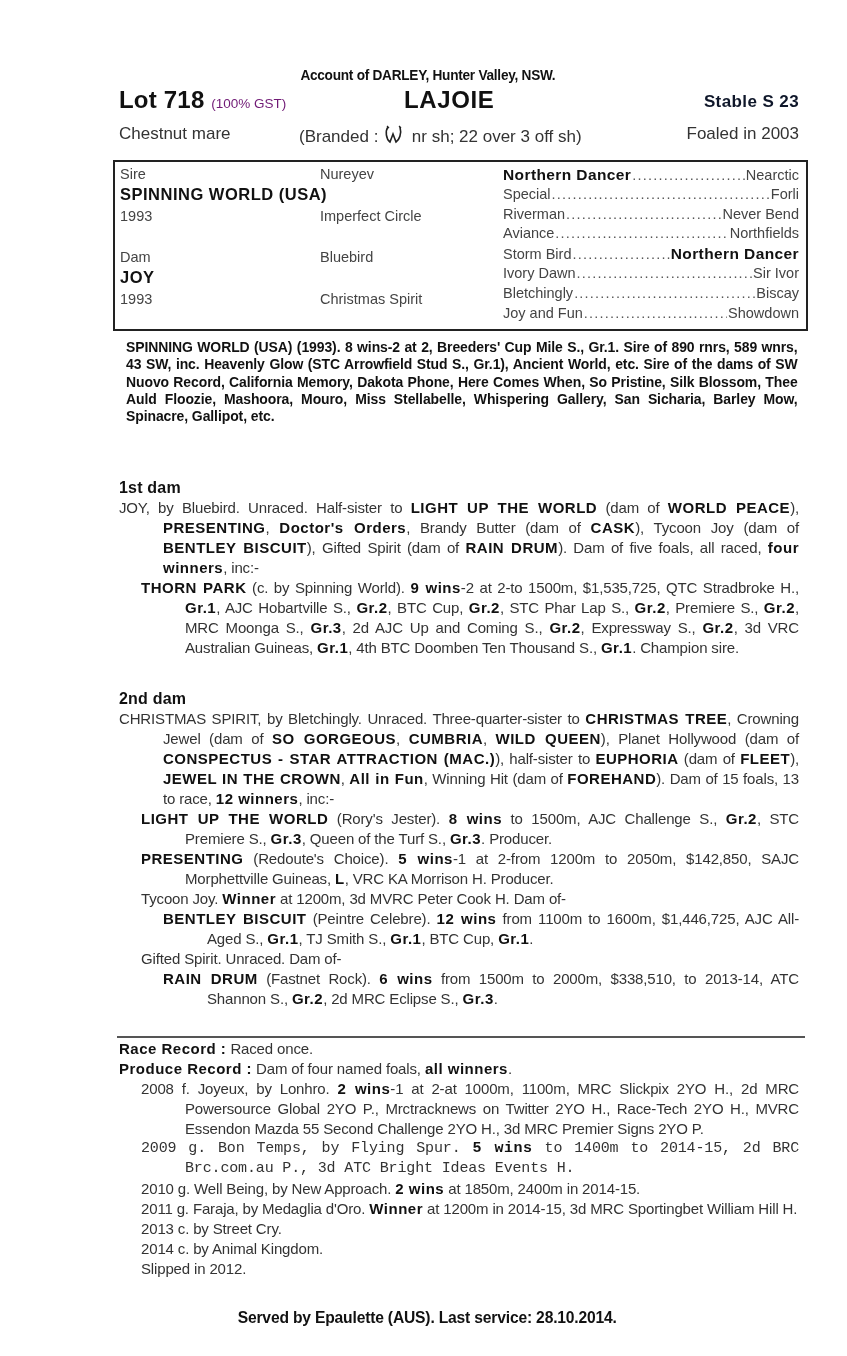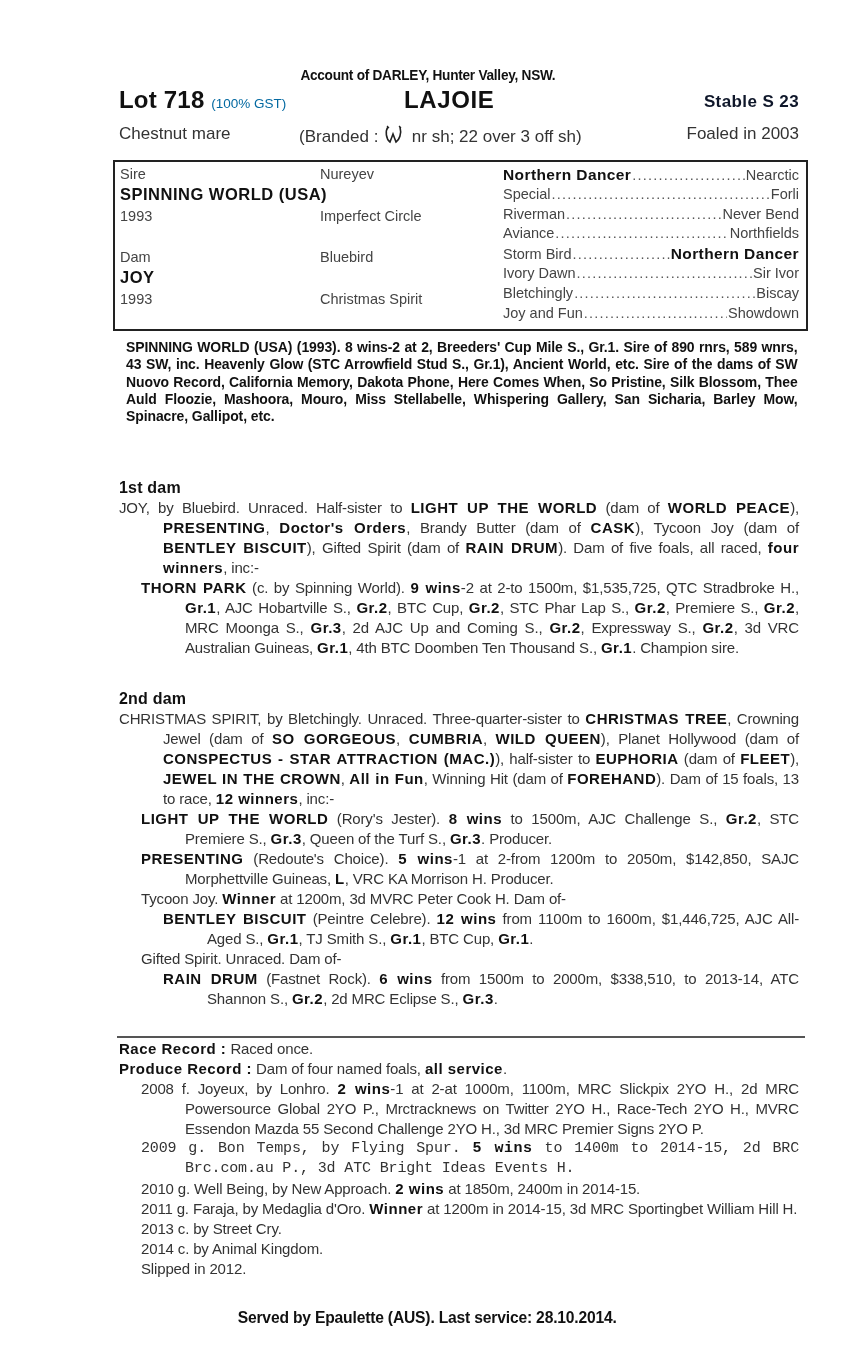--- a/index.html
+++ b/index.html
@@ -7,21 +7,21 @@
   body { position: relative; font-family: "Liberation Sans", sans-serif; color: #1a1a1a; }
 
   .page { position: absolute; left: 0; top: 0; width: 713px; height: 1356px; }
 
   .account { position: absolute; top: 66px; left: 0; width: 847px; text-align: center;
     font-family: "Liberation Sans", sans-serif; font-weight: bold; font-size: 15.5px;
     letter-spacing: -0.3px; transform: scaleX(0.88); transform-origin: 460px 0; color: #111; }
 
   .lot-row { position: absolute; top: 86px; left: 119px; width: 680px; height: 30px; }
   .lot { position: absolute; left: 0; top: 0; font-weight: 900; font-size: 24px; color: #111; letter-spacing: 0.2px; }
-  .lot .gst { font-weight: normal; font-size: 13.5px; color: #0369a1; letter-spacing: 0; }
+  .lot .gst { font-weight: normal; font-size: 13.5px; color: #701a75; letter-spacing: 0; }
   .horse-name { position: absolute; left: 285px; top: 0; font-weight: 900; font-size: 24px; color: #111; letter-spacing: 0.6px; }
   .stable { position: absolute; right: 0; top: 6px; font-weight: 900; font-size: 17px; color: #0f172a; letter-spacing: 0.4px; }
 
   .desc-row { position: absolute; top: 124px; left: 119px; width: 680px; height: 22px; font-size: 17px; color: #333; }
   .desc-row .colour { position: absolute; left: 0; top: 0; }
   .desc-row .brand { position: absolute; left: 180px; top: 0; white-space: nowrap; }
   .desc-row .foaled { position: absolute; right: 0; top: 0; }
   .brand-glyph { display: inline-block; width: 24px; height: 22px; vertical-align: -4px; }
 
   .pedigree-box { position: absolute; left: 113px; top: 160px; width: 695px; height: 171px;
@@ -154,21 +154,21 @@
         <span class="hang2" style="padding-left: 88px; text-indent: -44px;"><b>BENTLEY BISCUIT</b><span> (Peintre Celebre). </span><b>12 wins</b><span> from 1100m to 1600m, $1,446,725, AJC All-Aged S., </span><b>Gr.1</b><span>, TJ Smith S., </span><b>Gr.1</b><span>, BTC Cup, </span><b>Gr.1</b><span>.</span></span>
         <span class="hang1" style="padding-left: 66px; text-indent: -44px;"><span>Gifted Spirit. Unraced. Dam of-</span></span>
         <span class="hang2" style="padding-left: 88px; text-indent: -44px;"><b>RAIN DRUM</b><span> (Fastnet Rock). </span><b>6 wins</b><span> from 1500m to 2000m, $338,510, to 2013-14, ATC Shannon S., </span><b>Gr.2</b><span>, 2d MRC Eclipse S., </span><b>Gr.3</b><span>.</span></span>
       </div>
   </div>
 
   <div class="divider"></div>
 
   <div class="para" style="top:1039px;">
     <span class="line"><b>Race Record :</b><span> Raced once.</span></span>
-    <span class="line" id="produce-intro"><b>Produce Record :</b><span> Dam of four named foals, </span><b>all service</b><span>.</span></span>
+    <span class="line" id="produce-intro"><b>Produce Record :</b><span> Dam of four named foals, </span><b>all winners</b><span>.</span></span>
     <div id="produce-foals">
         <span class="line" style="padding-left: 66px; text-indent: -44px;"><span>2008 f. Joyeux, by Lonhro. </span><b>2 wins</b><span>-1 at 2-at 1000m, 1100m, MRC Slickpix 2YO H., 2d MRC Powersource Global 2YO P., Mrctracknews on Twitter 2YO H., Race-Tech 2YO H., MVRC Essendon Mazda 55 Second Challenge 2YO H., 3d MRC Premier Signs 2YO P.</span></span>
         <span class="line" style="padding-left: 66px; text-indent: -44px; font-family: Liberation Mono, monospace;"><span>2009 g. Bon Temps, by Flying Spur. </span><b>5 wins</b><span> to 1400m to 2014-15, 2d BRC Brc.com.au P., 3d ATC Bright Ideas Events H.</span></span>
         <span class="line" style="padding-left: 66px; text-indent: -44px;"><span>2010 g. Well Being, by New Approach. </span><b>2 wins</b><span> at 1850m, 2400m in 2014-15.</span></span>
         <span class="line" style="padding-left: 66px; text-indent: -44px;"><span>2011 g. Faraja, by Medaglia d'Oro. </span><b>Winner</b><span> at 1200m in 2014-15, 3d MRC Sportingbet William Hill H.</span></span>
         <span class="line" style="padding-left: 66px; text-indent: -44px;"><span>2013 c. by Street Cry.</span></span>
         <span class="line" style="padding-left: 66px; text-indent: -44px;"><span>2014 c. by Animal Kingdom.</span></span>
         <span class="line" style="padding-left: 66px; text-indent: -44px;"><span>Slipped in 2012.</span></span>
       </div>
   </div>

